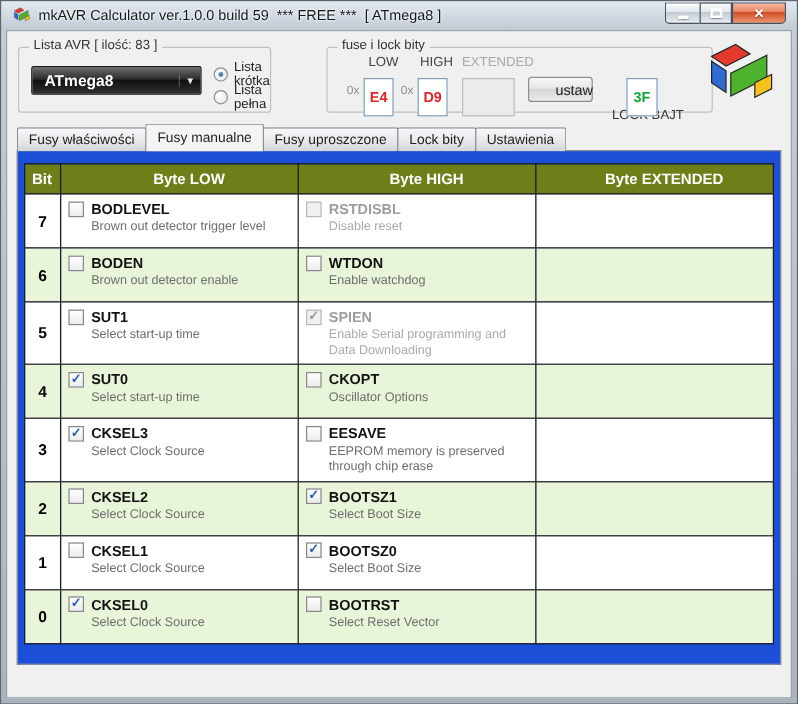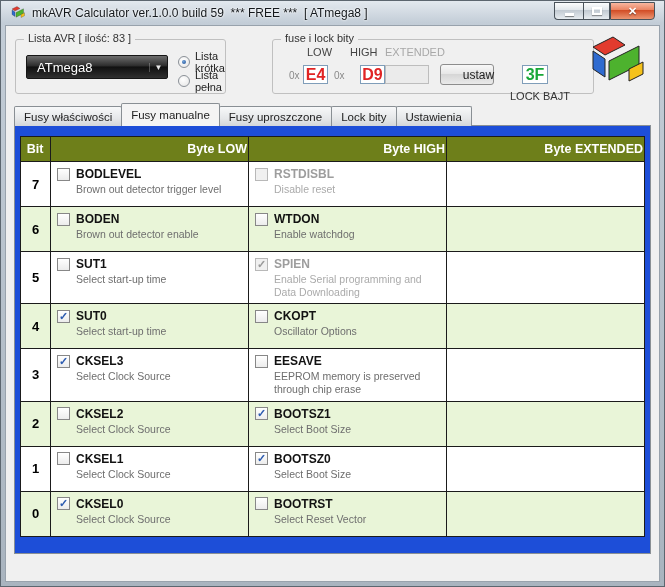--- a/index.html
+++ b/index.html
@@ -39,42 +39,42 @@
   .groupbox { position:absolute; border:1px solid #c0c0c0; border-radius:3px; }
   .gb-label { position:absolute; top:-8px; left:8px; padding:0 4px; background:#f0f0f0; font-size:11px; color:#333; }
   .gb-avr  { left:9px;  top:13px; width:211px; height:55px; }
   .gb-fuse { left:266px; top:13px; width:322px; height:55px; }
   
   .combo {
     position:absolute; left:10px; top:15px; width:142px; height:24px;
     background:linear-gradient(180deg,#6e6e6e,#2c2c2c 45%,#101010 50%,#303030);
     border:1px solid #161616; border-radius:2px; color:#fff; display:flex; align-items:center;
   }
-  .combo-value { flex:1; padding-left:10px; font-size:13px; font-weight:normal; }
+  .combo-value { flex:1; padding-left:10px; font-size:13px; font-weight:bold; }
   .combo-arrow { width:18px; text-align:center; font-size:8px; color:#e8e8e8; border-left:1px solid rgba(255,255,255,.25); }
   
   .radio-row { position:absolute; left:162px; display:flex; align-items:center; gap:5px; font-size:11px; color:#222; }
   .radio-row.r1 { top:10px; } .radio-row.r2 { top:29px; }
   .radio-circle { width:12px; height:12px; min-width:12px; border-radius:50%; border:1px solid #8a9097;
     background:radial-gradient(circle at 40% 35%, #fff, #e4e4e4); position:relative; }
   .radio-circle.selected::after { content:""; position:absolute; inset:3px; border-radius:50%;
     background:radial-gradient(circle at 40% 35%, #6fa0d8, #1d4f94); }
   
   .fg-label { position:absolute; font-size:11px; color:#444; }
   .lbl-low  { left:34px;  top:6px; }
   .lbl-high { left:77px;  top:6px; }
   .lbl-ext  { left:112px; top:6px; color:#a8a8a8; }
   .lbl-lock { left:237px; top:6px; color:#333;margin-top:44px; }
   .hex-prefix { position:absolute; font-size:10px; color:#8a8a8a; }
   .hp-low  { left:16px; top:30px; }
   .hp-high { left:61px; top:30px; }
-  .valbox { position:absolute; top:25px; height:19px; background:#fff; border:1px solid #7f9db9;
-    font-size:16px; font-weight:bold; display:flex; align-items:center; justify-content:center; }
+  .valbox { position:absolute; top:25px; height:32px; background:#fff; border:1px solid #7f9db9;
+    font-size:12px; font-weight:bold; display:flex; align-items:center; justify-content:center; }
   .vb-low  { left:30px;  width:25px; color:var(--value-red,#e02425); }
-  .vb-high { left:75px;  width:25px; color:var(--value-red,#e02425);margin-left:12px; }
+  .vb-high { left:75px;  width:25px; color:var(--value-red,#e02425); }
   .vb-ext  { left:112px; width:44px; background:#ebebeb; border-color:#bdbdbd; }
   .btn-ustaw { position:absolute; left:167px; top:24px; width:54px; height:21px; font-size:12px; color:#222;
     background:linear-gradient(180deg,#f8f8f8,#e7e7e7 45%,#d6d6d6 50%,#eaeaea);
     border:1px solid #8d8d8d; border-radius:3px; display:flex; align-items:center; justify-content:center;padding-left:23px; }
   .vb-lock { left:249px; width:26px; color:var(--lock-green,#18a838); }
   
   .logo { position:absolute; right:10px; top:7px; width:64px; height:60px; }
   
   .tab-strip { position:absolute; left:8px; top:77px; height:23px; display:flex; align-items:flex-end; z-index:2; }
   .tab {
@@ -82,21 +82,21 @@
     background:linear-gradient(180deg,#f7f8f9,#e5e7e9 60%,#d3d6d9);
     border:1px solid #898f94; border-bottom:none; border-radius:2px 2px 0 0;
   }
   .tab + .tab { margin-left:-1px; }
   .tab.active { height:23px; background:#f4f4f4; position:relative; z-index:3; }
   .tab-panel { position:absolute; left:8px; right:8px; top:99px; bottom:27px; background:#1d4ed8; border:1px solid #898f94; }
   
   .fuse-table { border-collapse:collapse; margin:10px 5px 0 5px; width:calc(100% - 10px); table-layout:fixed; }
   .fuse-table th, .fuse-table td { border:1px solid #1b1b1b; }
   .fuse-table th { background:var(--header-green,#6e7f1a); color:#fff; font-size:12.5px; font-weight:bold;
-    height:25px; text-align:right; padding-left:17px; }
+    height:25px; text-align:center; padding-left:17px; }
   th.bit-head { width:30px; text-align:center; padding-left:0; }
   .fuse-table tbody tr:nth-child(odd)  { background:#ffffff; }
   .fuse-table tbody tr:nth-child(even) { background:var(--row-green,#e9f5d8); }
   .bit-cell { text-align:center; font-weight:bold; font-size:13px; vertical-align:middle; }
   .fuse-cell { vertical-align:top; padding:5px 6px 4px 6px; height:45px;margin-left:41px; }
   .fuse-line { display:flex; align-items:center; gap:6px; }
   .checkbox { width:13px; height:13px; min-width:13px; border:1px solid #878787;
     background:linear-gradient(180deg,#ffffff,#ececec); display:inline-flex; align-items:center; justify-content:center;
     font-size:11px; font-weight:bold; color:#2e5cb0; line-height:1; }
   .checkbox.disabled { background:#f0f0f0; border-color:#b8b8b8; color:#9a9a9a; }

